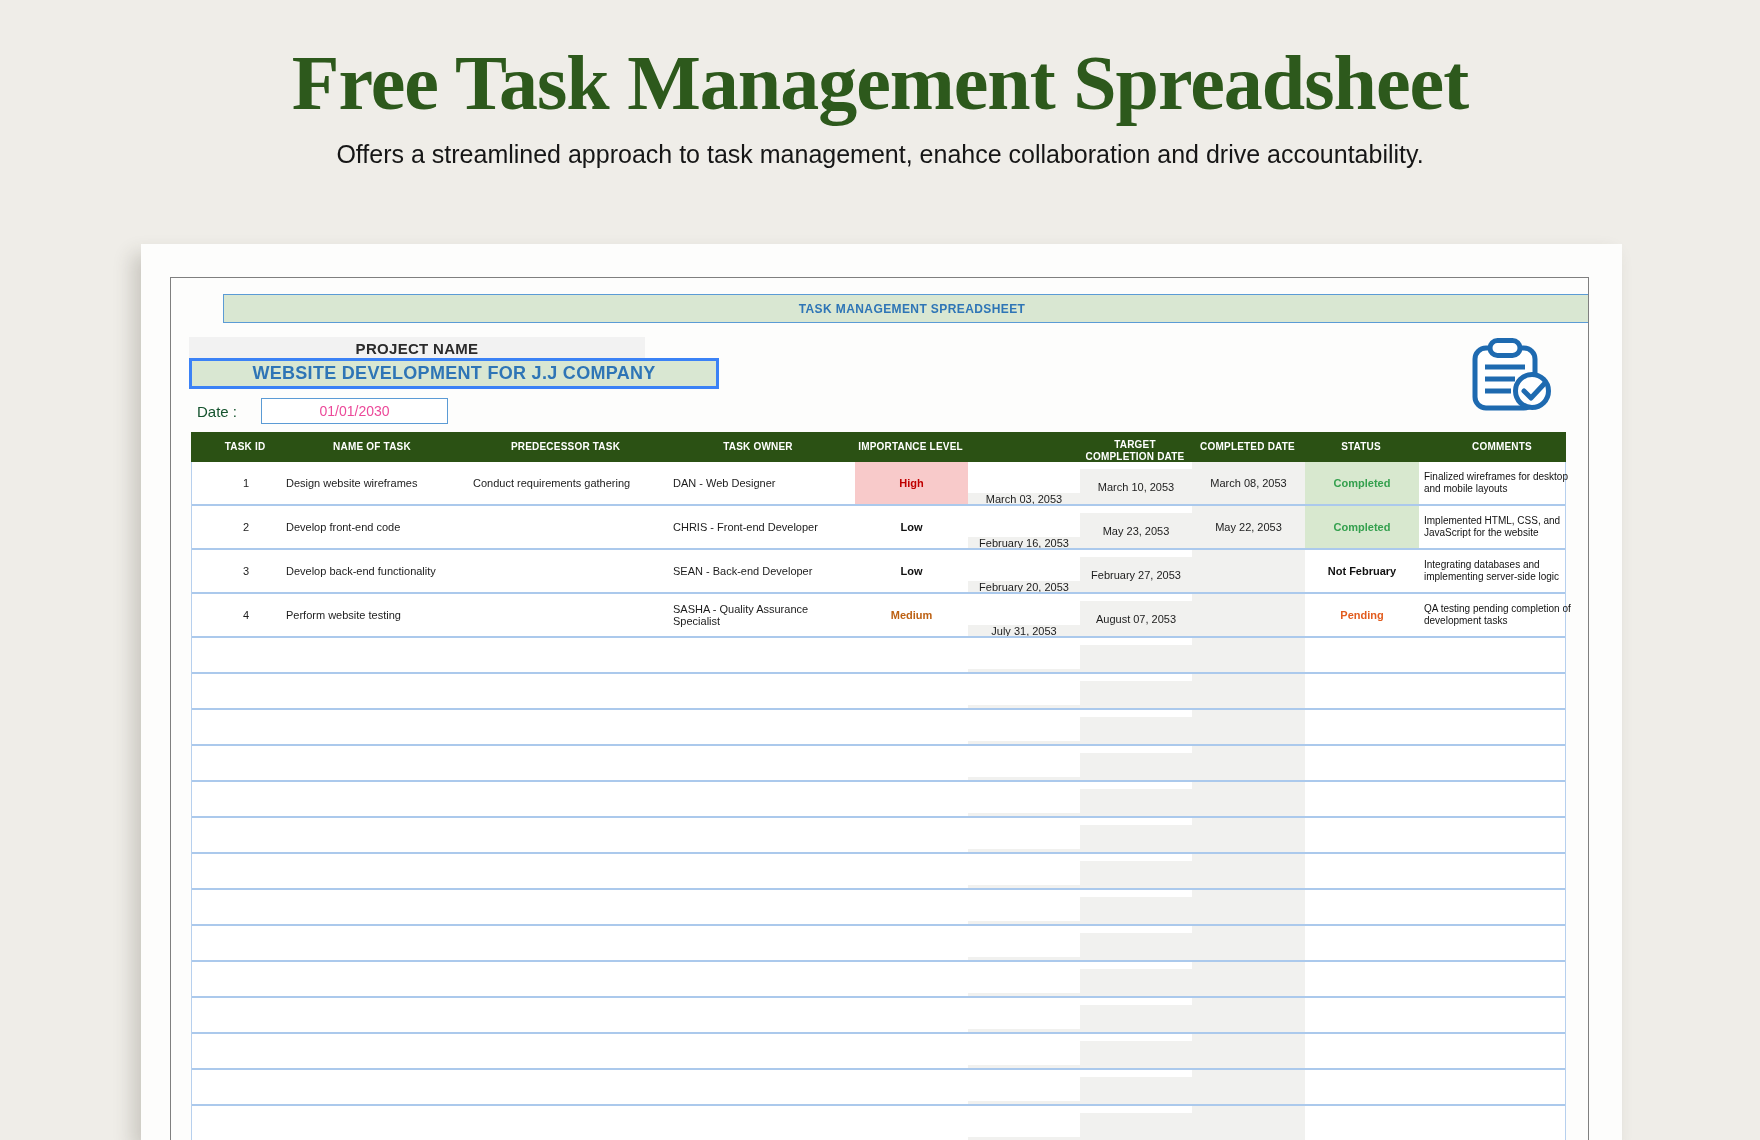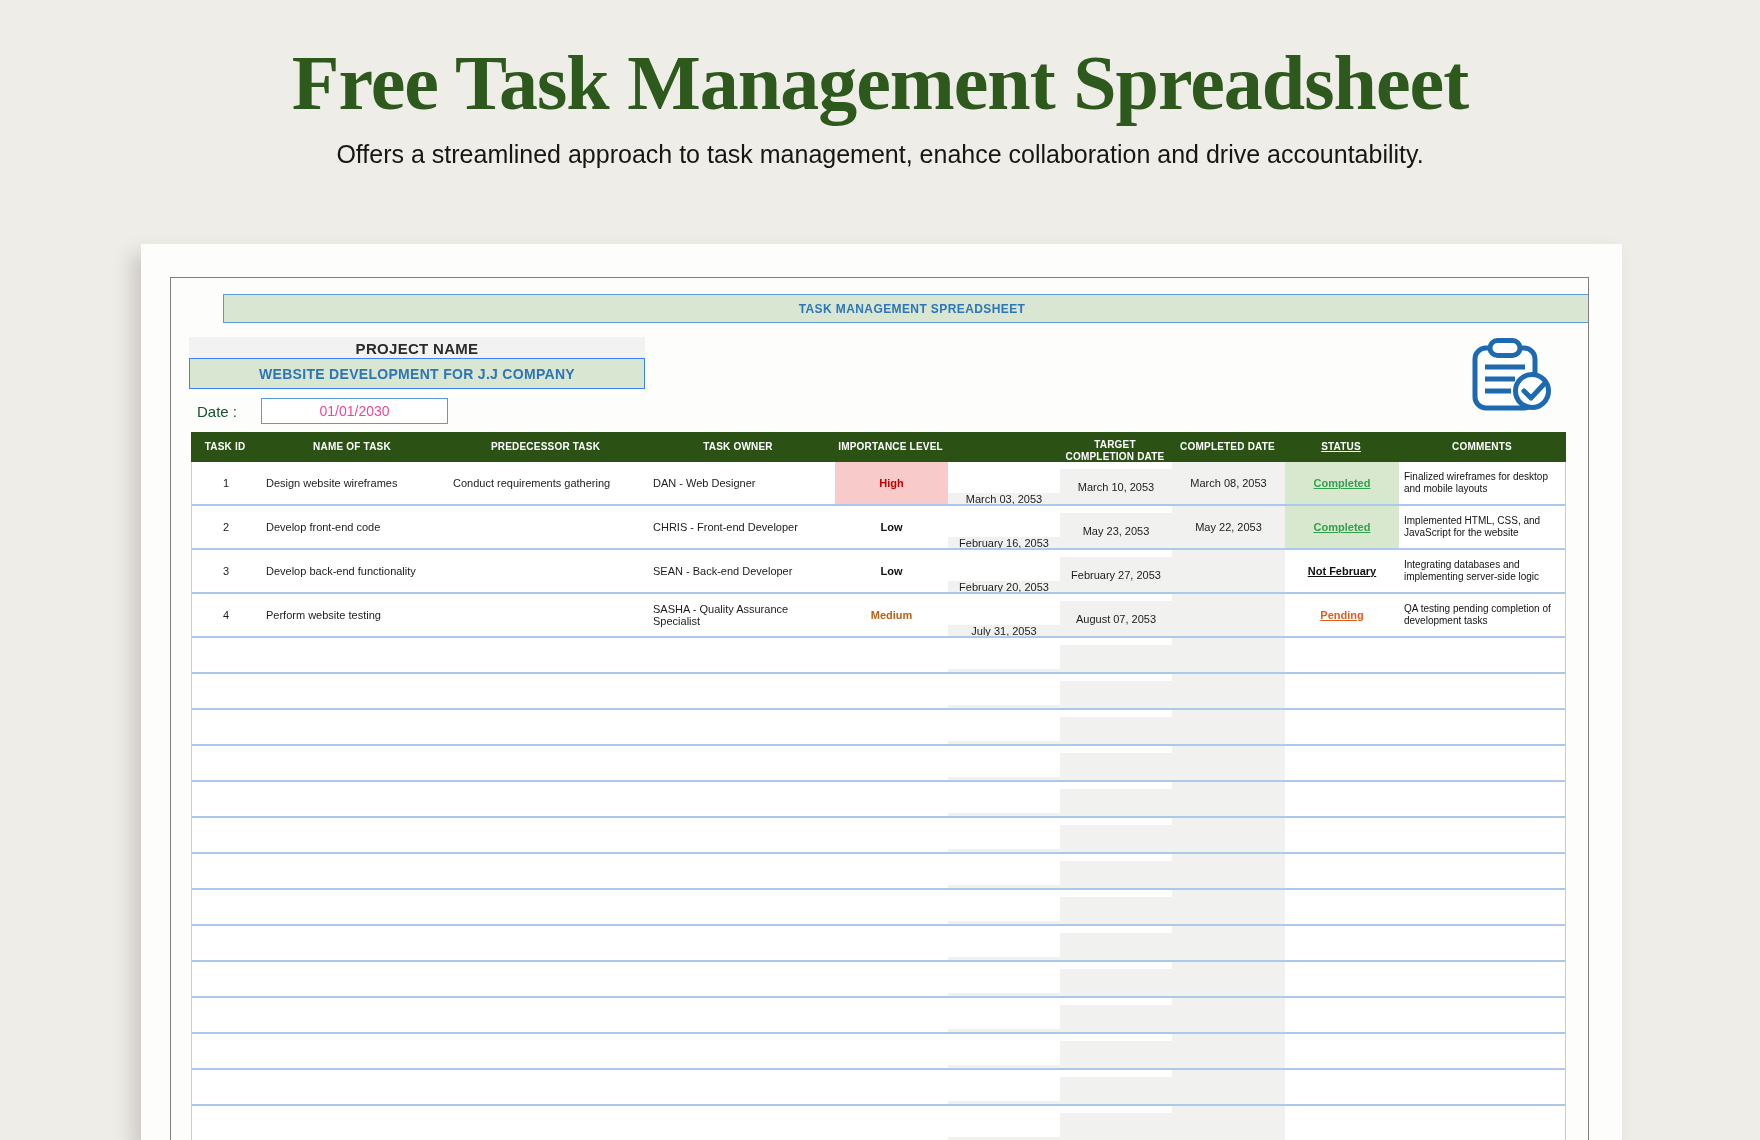--- a/index.html
+++ b/index.html
@@ -28,52 +28,52 @@
     background:#d9e7d2; border:1px solid #5b9bd5;
     display:flex; align-items:center; justify-content:center;
     color:#2e75b6; font-weight:bold; font-size:12px; letter-spacing:0.4px;margin-left:32px;
   }
   .project-label {
     position:absolute; left:18px; top:59px; width:456px; height:22px;
     background:#f2f2f2; display:flex; align-items:center; justify-content:center;
     font-size:15px; font-weight:bold; color:#2b2b2b; letter-spacing:0.3px;
   }
   .project-value {
-    position:absolute; left:18px; top:80px; width:456px; height:31px;
-    background:#d9e7d2; border:1px solid #3b82f6;
+    position:absolute; left:18px; top:80px; width:530px; height:31px;
+    background:#d9e7d2; border:3px solid #3b82f6;
     display:flex; align-items:center; justify-content:center;
-    color:#2e75b6; font-weight:bold; font-size:14px; letter-spacing:0.3px;
+    color:#2e75b6; font-weight:bold; font-size:18px; letter-spacing:0.3px;
   }
   .date-label { position:absolute; left:26px; top:121px; height:26px; line-height:26px; font-size:15px; color:#14532d; }
   .date-box {
     position:absolute; left:90px; top:120px; width:187px; height:26px;
     background:#fff; border:1.5px solid #5b9bd5;
     display:flex; align-items:center; justify-content:center; font-size:14px; color:#ec4899;
   }
   .clip-icon { position:absolute; left:1300px; top:60px; }
 
   .ttable { position:absolute; left:20px; top:154px; width:1375px; }
   .thead { display:flex; background:#2b5114; height:30px; }
   .thead .cell {
     color:#fff; font-weight:bold; font-size:10px; letter-spacing:0.2px;
     display:flex; align-items:center; justify-content:center; text-align:center; line-height:1.15; padding:0 4px;
   }
   .tbody { border-left:1px solid #b7d0ee; border-right:1px solid #b7d0ee; }
   .trow { display:flex; height:44px; border-bottom:2px solid #abc9ec; background:#fff; }
   .trow-empty { display:flex; height:36px; border-bottom:2px solid #abc9ec; background:#fff; }
   .cell { flex:0 0 auto; display:flex; align-items:center; justify-content:center; font-size:11px; color:#1c1c1c; overflow:hidden; }
-  .c0 { width:68px; }
+  .c0 { width:68px;margin-left:20px; }
   .c1 { width:190px; justify-content:flex-start; padding-left:6px; text-align:left; }
   .c2 { width:197px; justify-content:flex-start; padding-left:3px; text-align:left; }
   .c3 { width:188px; justify-content:flex-start; padding-left:6px; text-align:left; }
   .c4 { width:113px; font-weight:bold; }
   .c5 { width:112px; background:#f1f1ef;margin-top:31px; }
   .c6 { width:112px; background:#f1f1ef;margin-top:7px; }
   .c7 { width:113px; background:#f1f1ef; }
-  .c8 { width:114px; font-weight:bold;text-decoration:underline; }
+  .c8 { width:114px; font-weight:bold; }
   .c9 { width:168px; justify-content:flex-start; text-align:left; padding:8px 5px; font-size:10px; line-height:1.18; color:#111; }
   .thead .c5,.thead .c6,.thead .c7 { background:transparent; }
   .imp-high   { background:#f8caca; color:#c00000; }
   .imp-medium { color:#bd6113; }
   .imp-low    { color:#101010; }
   .st-completed { background:#d8e8cf; color:#34a04e; }
   .st-pending   { color:#e25c1e; }
   .st-notstarted{ color:#101010; }
 </style>
 </head>

